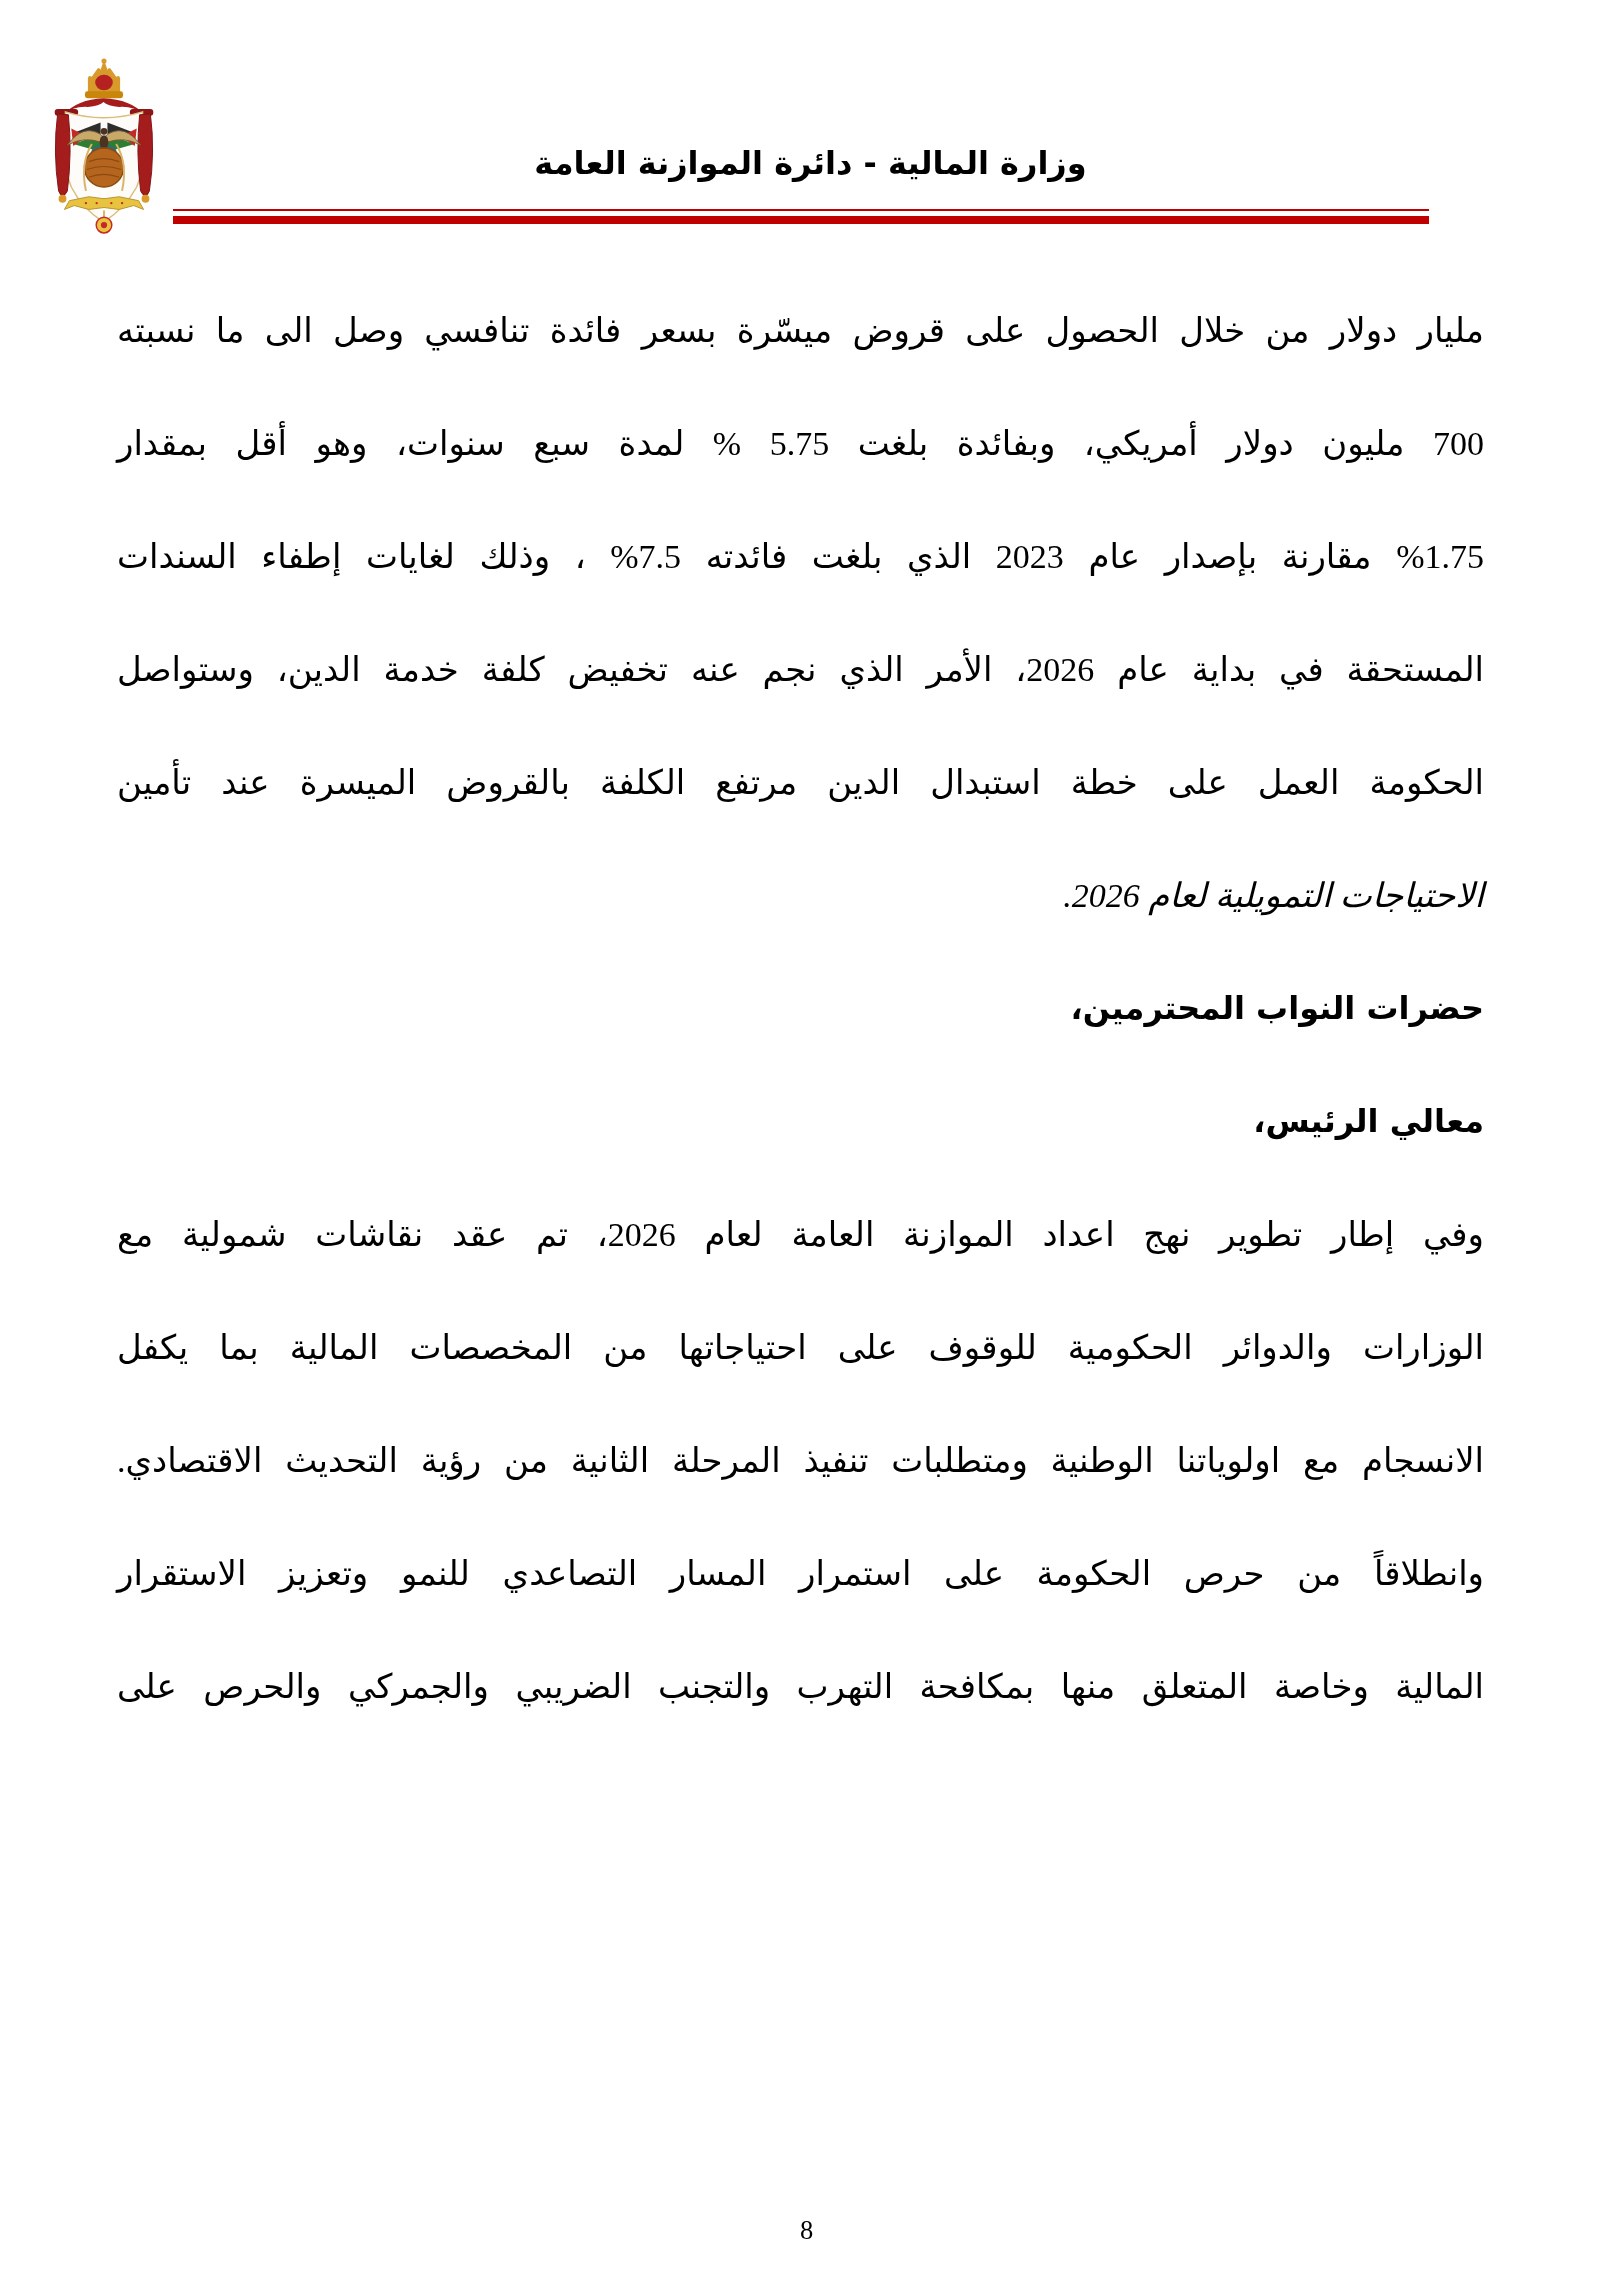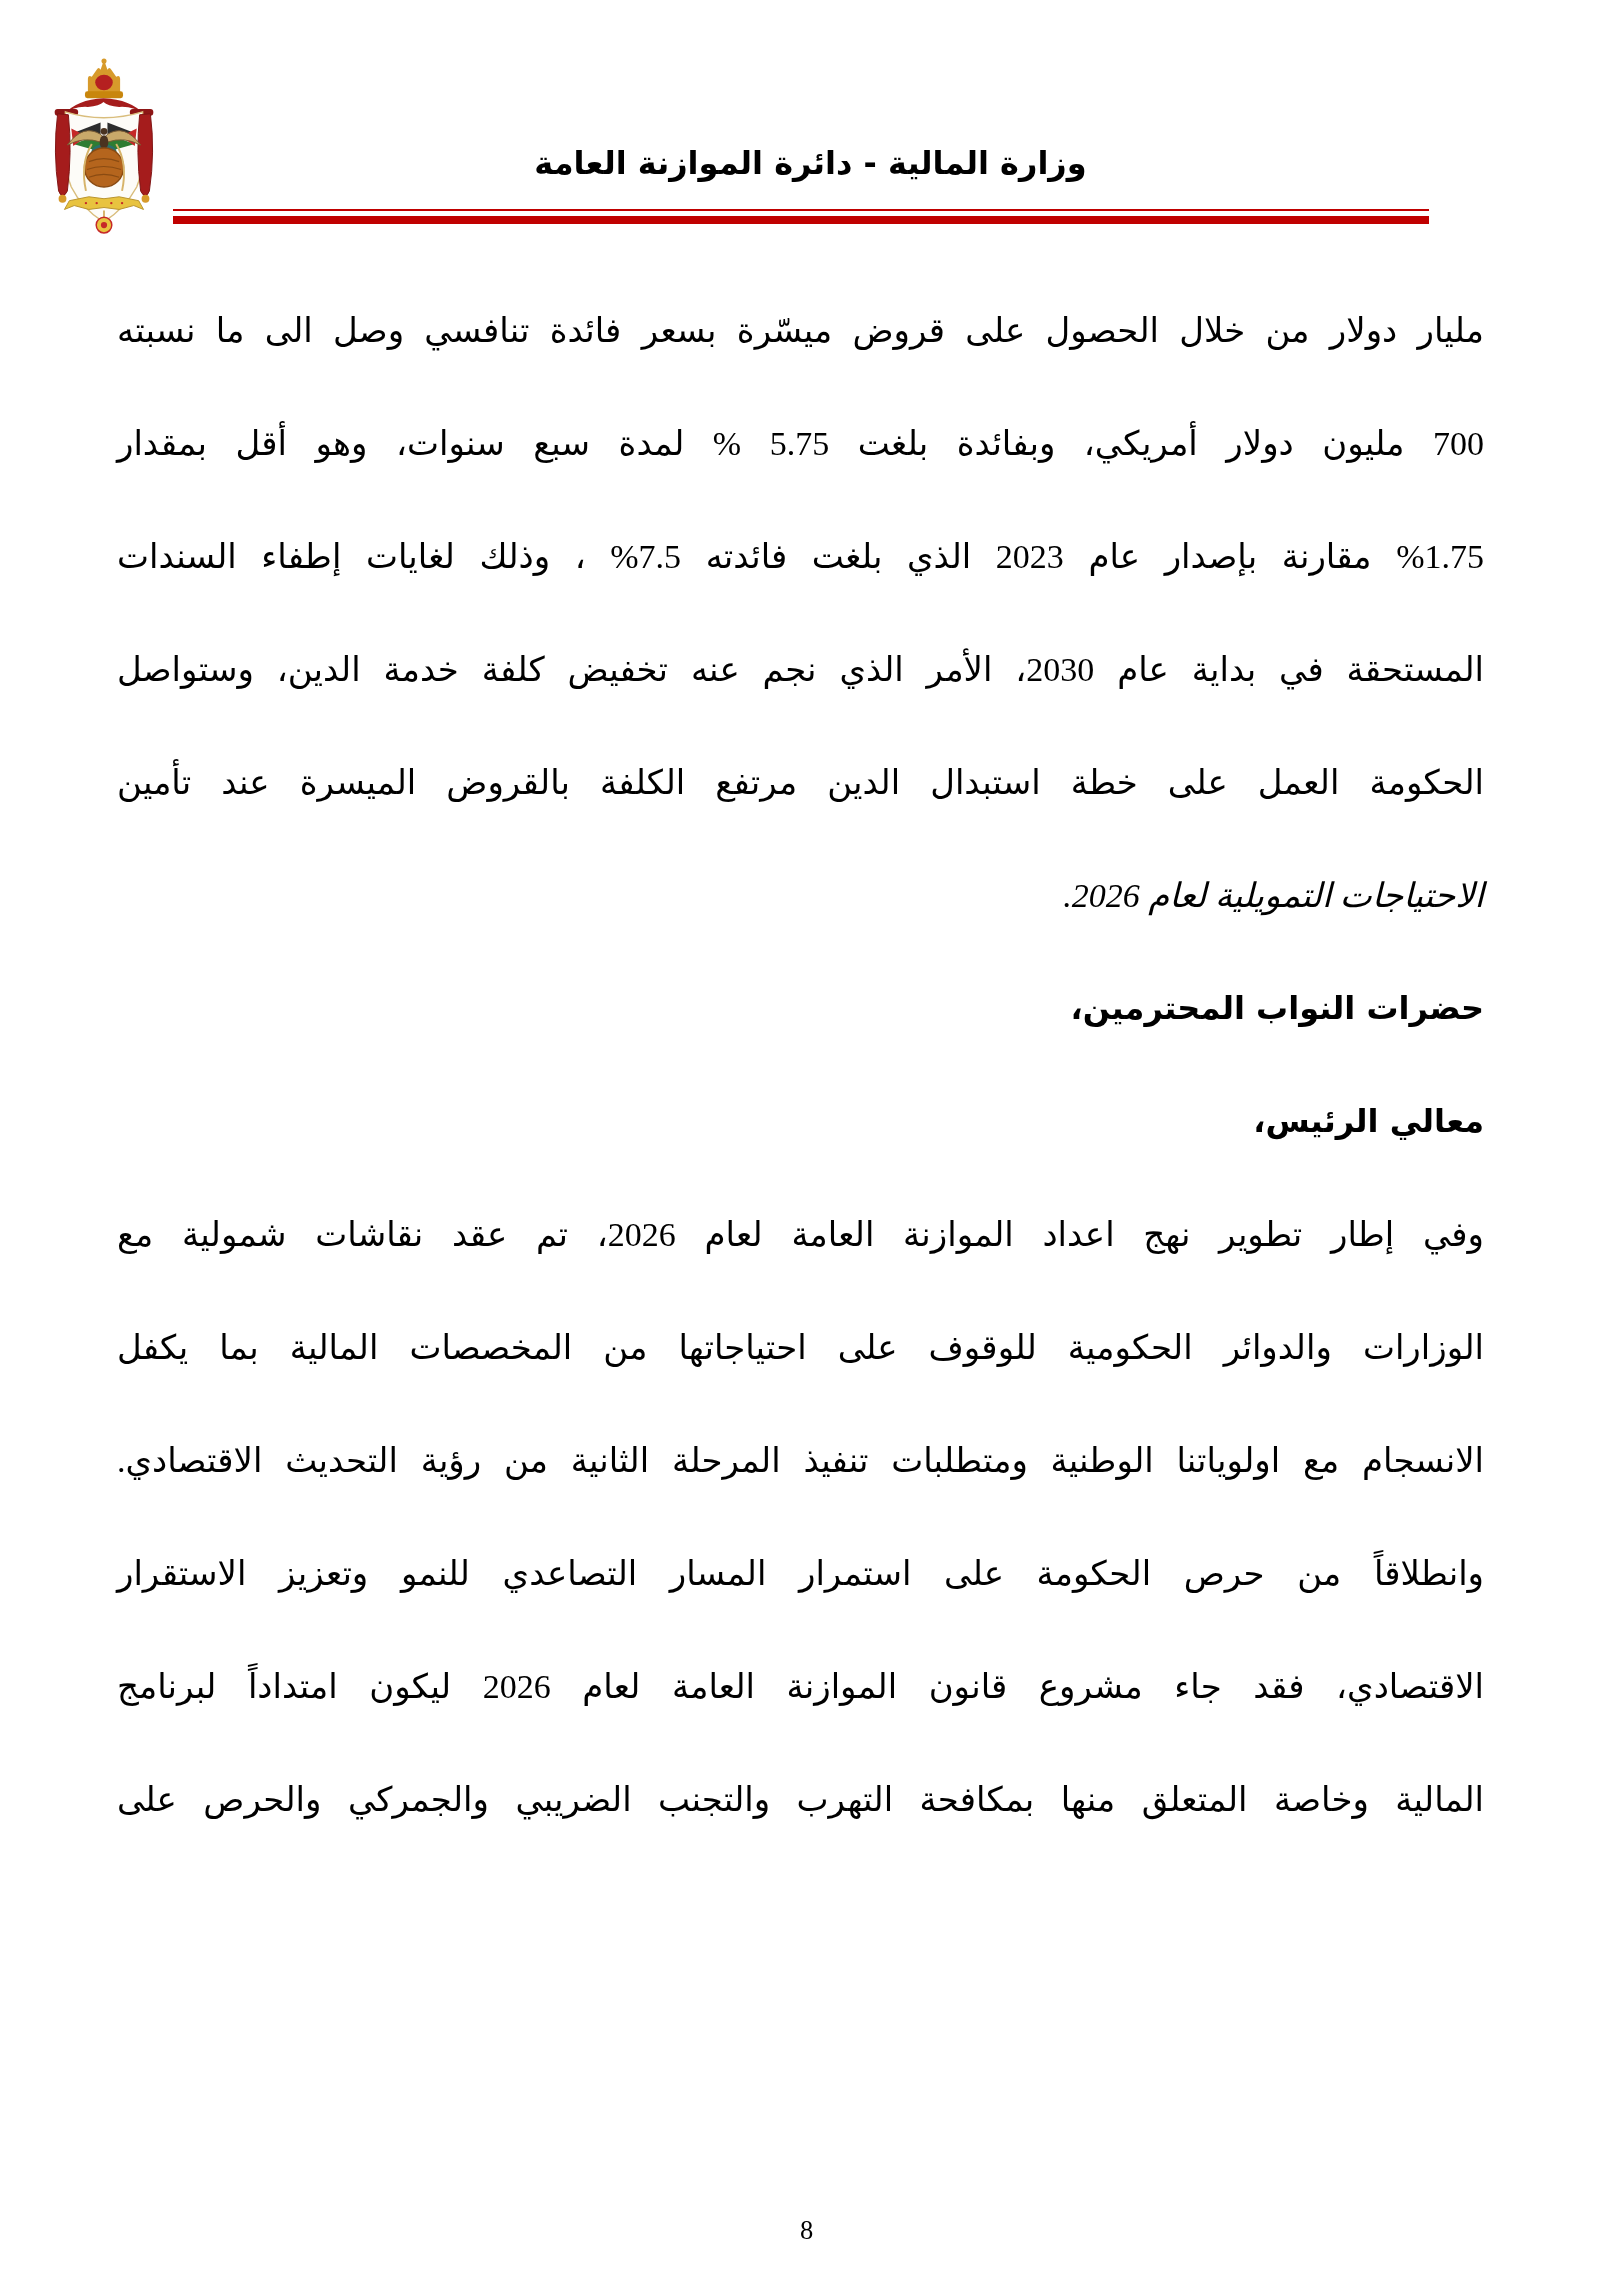--- a/index.html
+++ b/index.html
@@ -140,29 +140,28 @@
   </div>
 
   <div class="header-title">وزارة المالية - دائرة الموازنة العامة</div>
 
   <div class="header-rule" style="border-top-color: rgb(192, 0, 0); border-bottom-color: rgb(192, 0, 0);"></div>
 
   <div class="body-text" id="body-lines" style="color: rgb(0, 0, 0);">
       <div class="line justify">مليار دولار من خلال الحصول على قروض ميسّرة بسعر فائدة تنافسي وصل الى ما نسبته</div>
       <div class="line justify">700 مليون دولار أمريكي، وبفائدة بلغت 5.75 % لمدة سبع سنوات، وهو أقل بمقدار</div>
       <div class="line justify">1.75‏% مقارنة بإصدار عام 2023 الذي بلغت فائدته 7.5‏% ، وذلك لغايات إطفاء السندات</div>
-      <div class="line justify">المستحقة في بداية عام 2030، الأمر الذي نجم عنه تخفيض كلفة خدمة الدين، وستواصل</div>
+      <div class="line justify">المستحقة في بداية عام 2026، الأمر الذي نجم عنه تخفيض كلفة خدمة الدين، وستواصل</div>
       <div class="line justify">الحكومة العمل على خطة استبدال الدين مرتفع الكلفة بالقروض الميسرة عند تأمين</div>
       <div class="line right">الاحتياجات التمويلية لعام 2026.</div>
       <div class="line heading">حضرات النواب المحترمين،</div>
       <div class="line heading">معالي الرئيس،</div>
       <div class="line justify">وفي إطار تطوير نهج اعداد الموازنة العامة لعام 2026، تم عقد نقاشات شمولية مع</div>
       <div class="line justify">الوزارات والدوائر الحكومية للوقوف على احتياجاتها من المخصصات المالية بما يكفل</div>
       <div class="line justify">الانسجام مع اولوياتنا الوطنية ومتطلبات تنفيذ المرحلة الثانية من رؤية التحديث الاقتصادي.</div>
       <div class="line justify">وانطلاقاً من حرص الحكومة على استمرار المسار التصاعدي للنمو وتعزيز الاستقرار</div>
-      <div class="line justify">الاقتصادي، فقد جاء مشروع قانون الموازنة العامة لعام 2026 ليكون امتداداً لبرنامج</div>
       <div class="line justify">المالية وخاصة المتعلق منها بمكافحة التهرب والتجنب الضريبي والجمركي والحرص على</div>
     </div>
 
   <div class="page-number">8</div>
 
 </div>
 
 
 </body></html>

